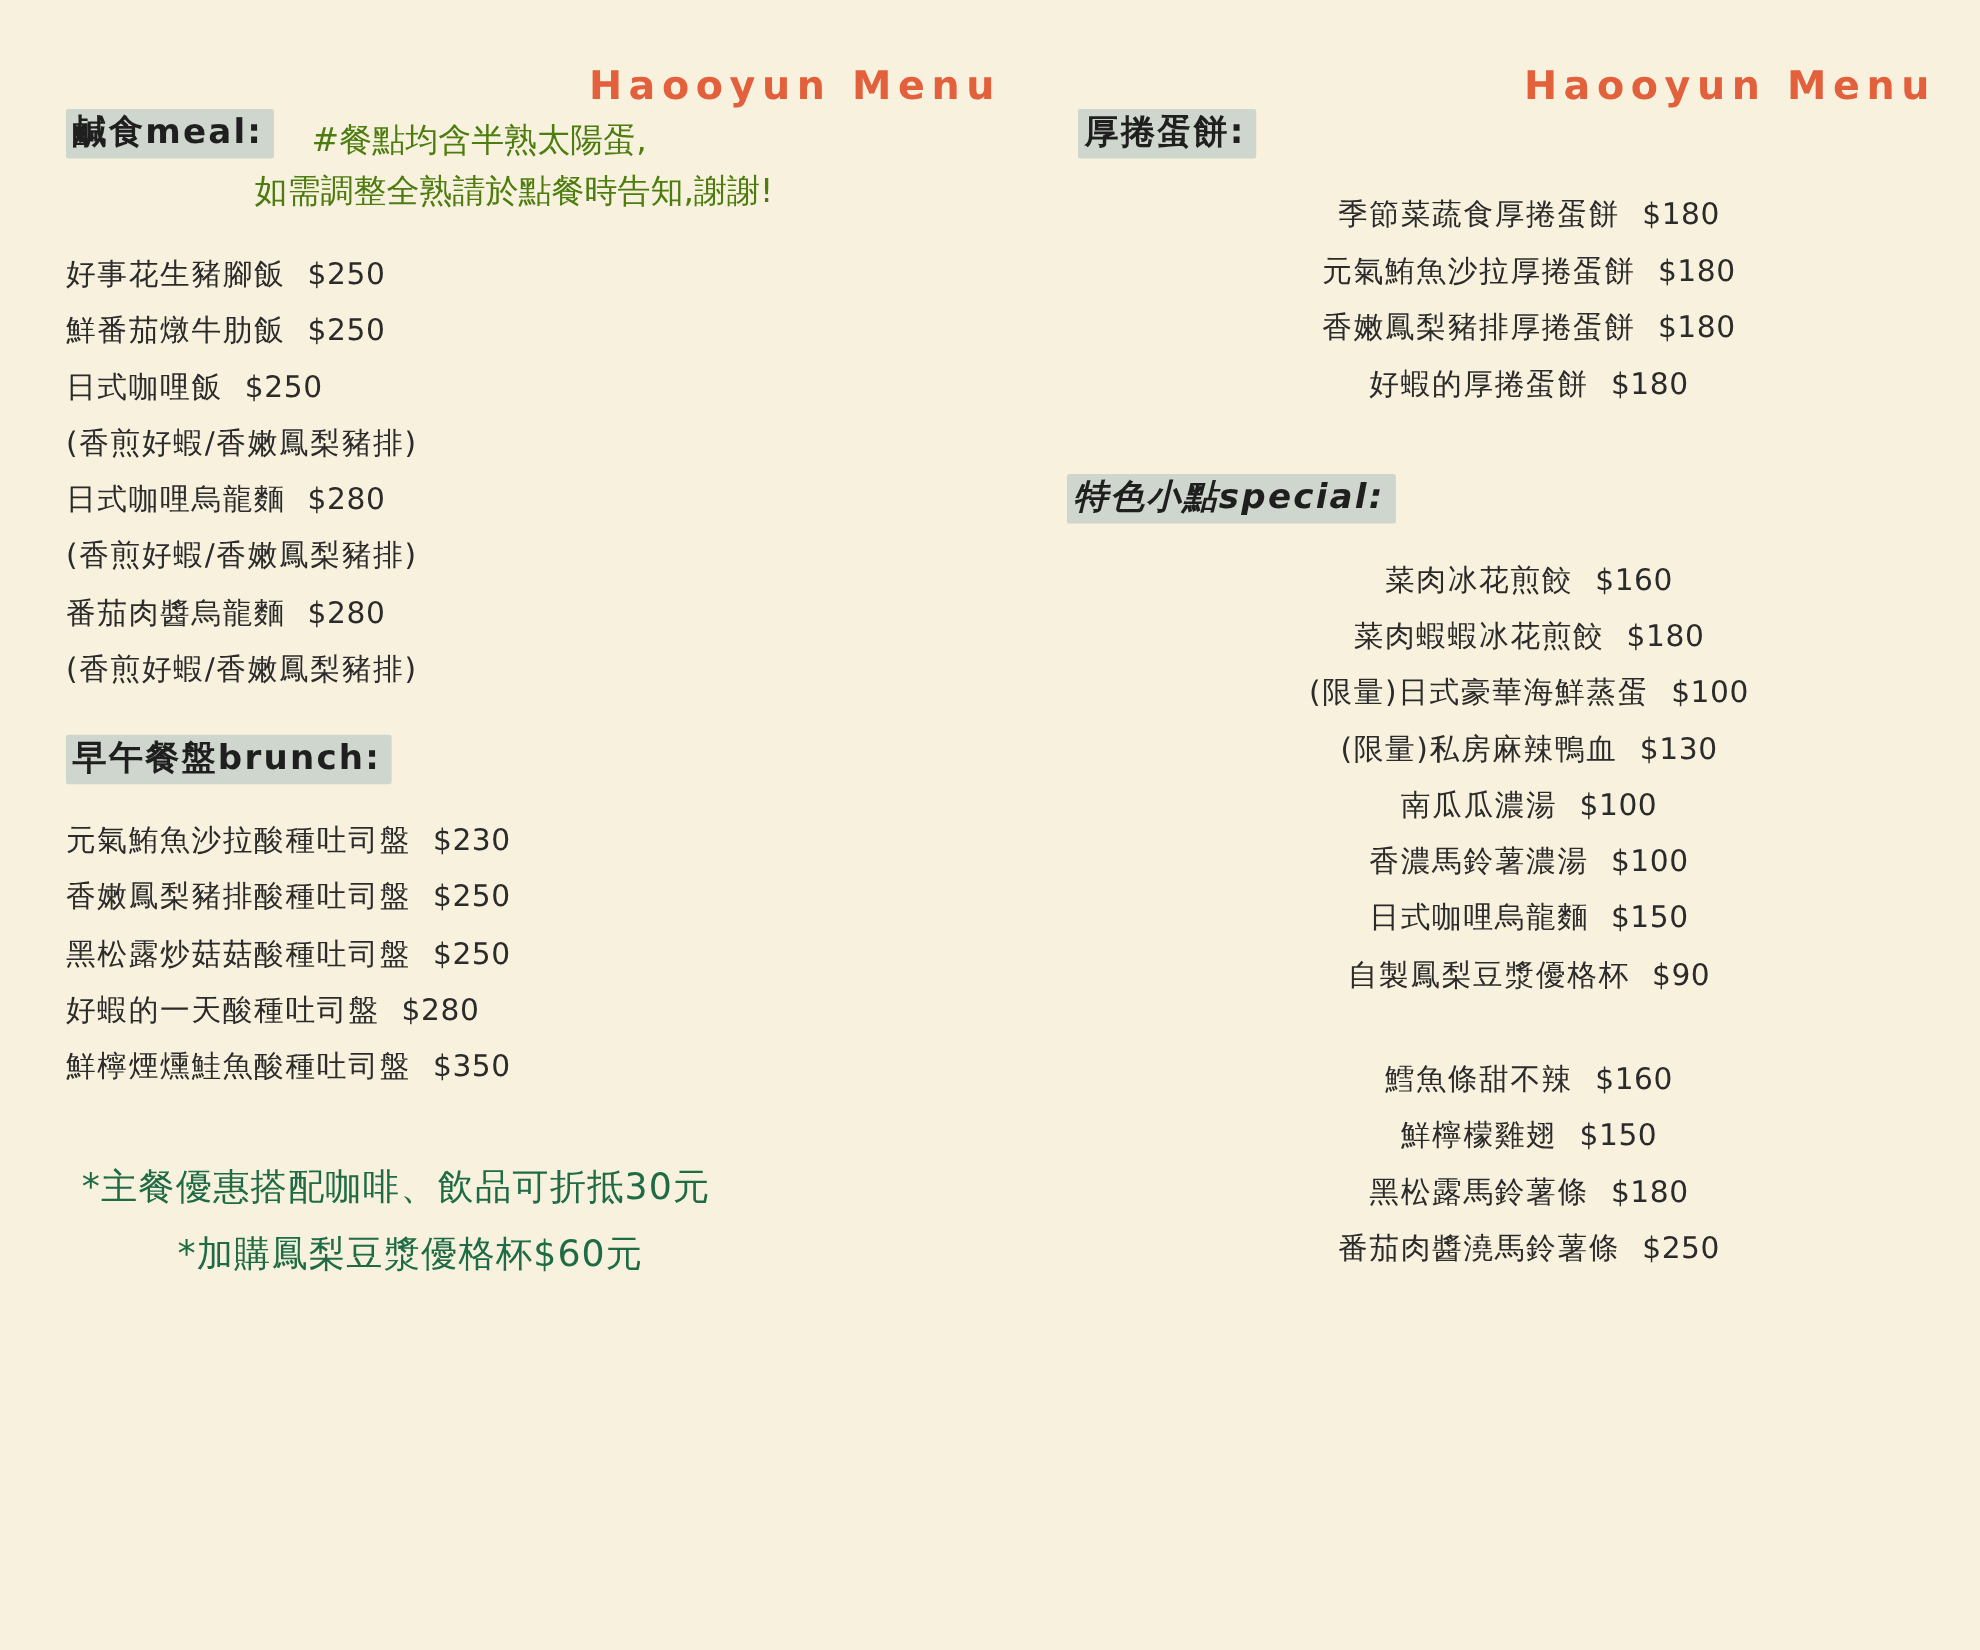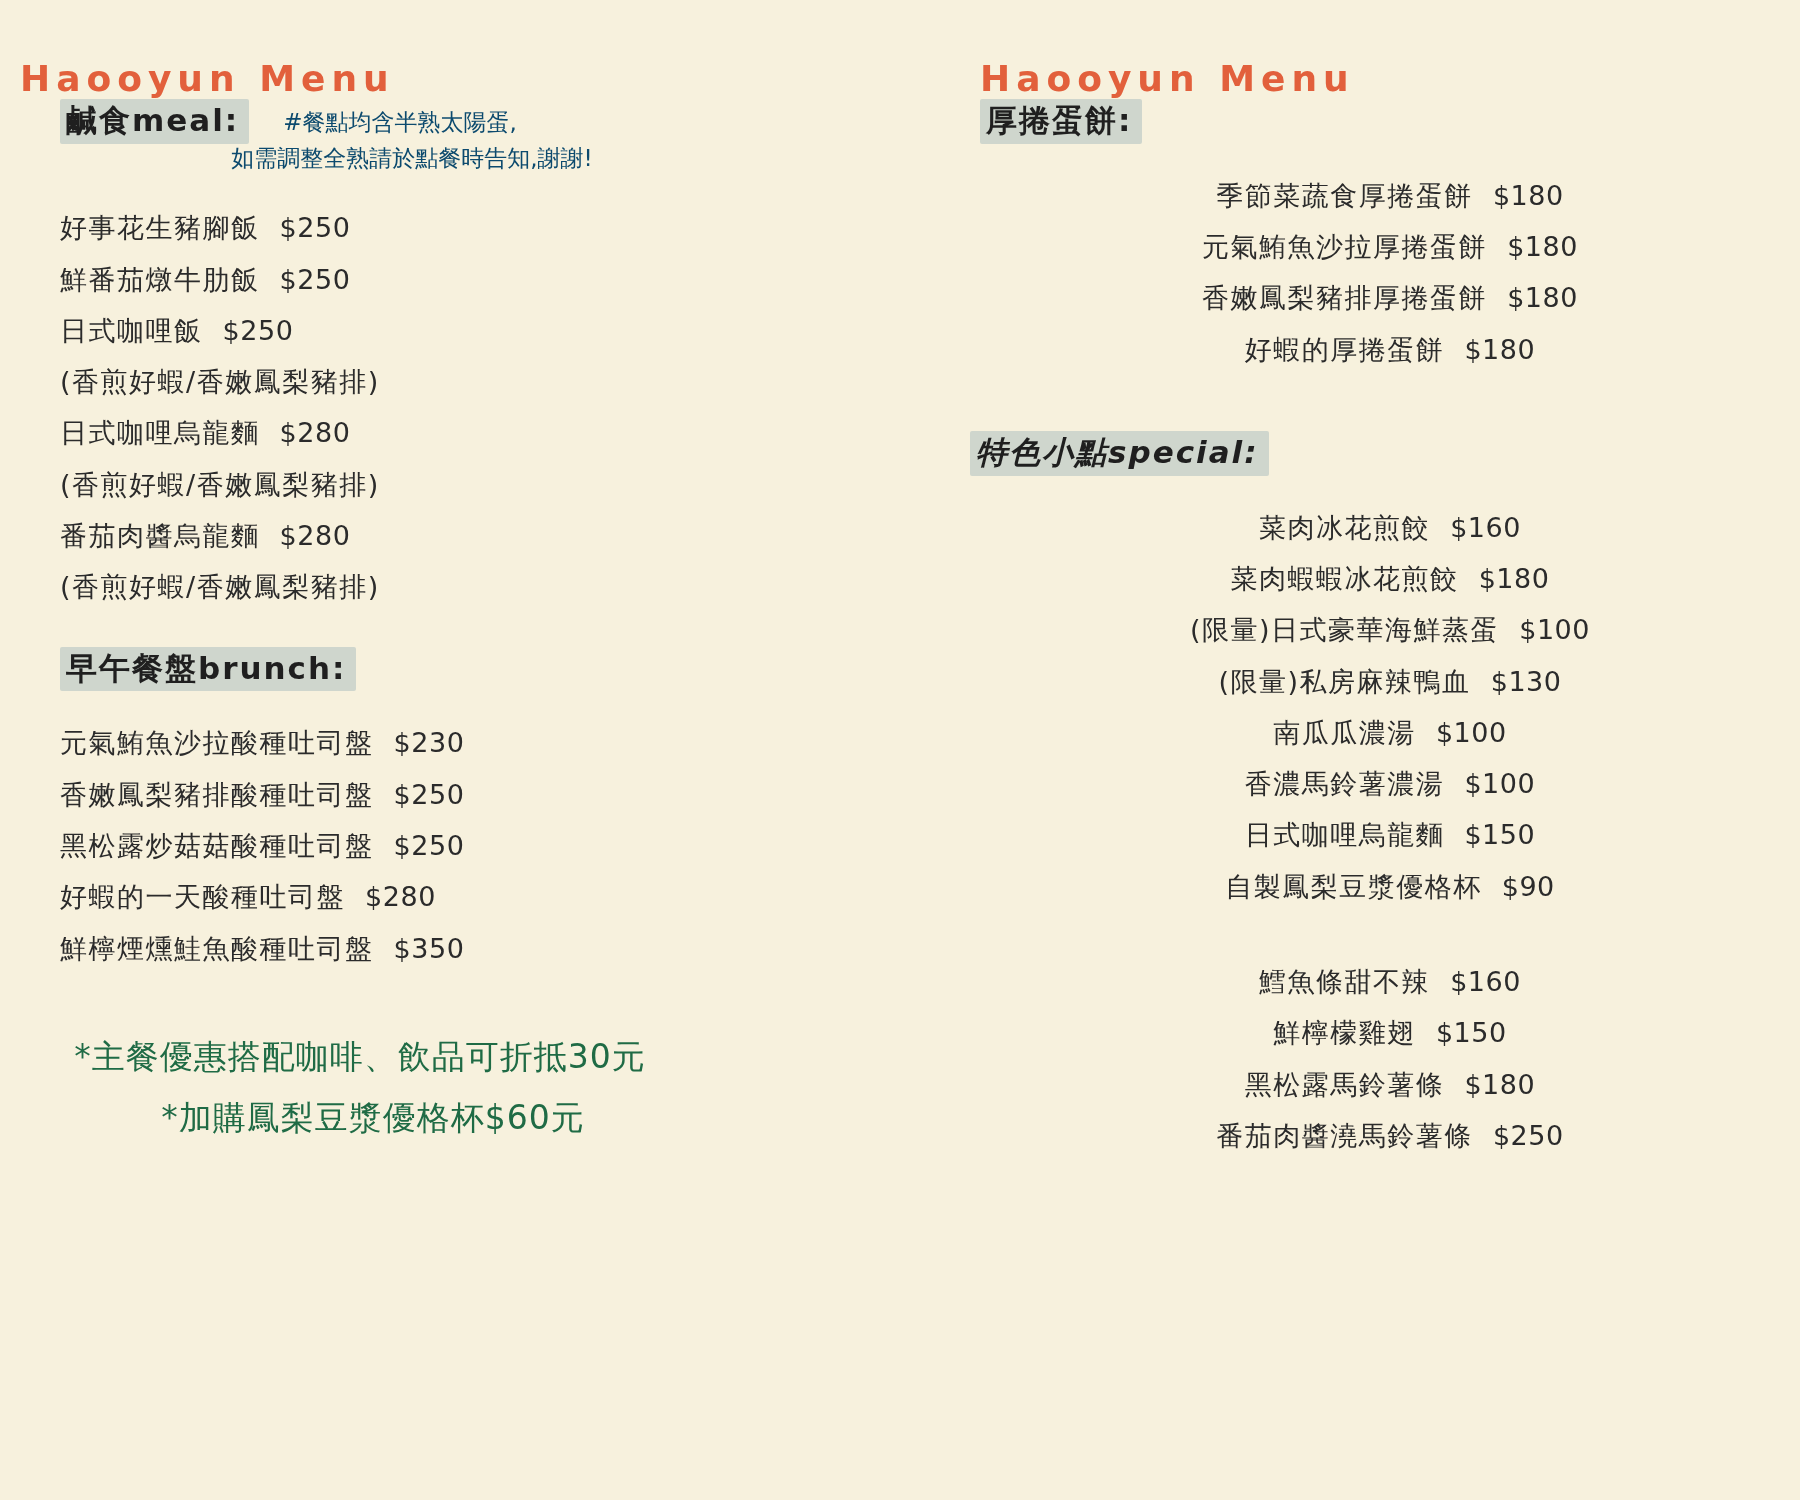--- a/index.html
+++ b/index.html
@@ -28,21 +28,21 @@
   }
   .col-left {
     width: 940px;
     padding: 40px 30px 0 60px;
   }
   .col-right {
     width: 860px;
     padding: 40px 40px 0 20px;
   }
   .menu-title {
-    text-align: left;
+    text-align: right;
     color: #e2603c;
     font-size: 36px;
     letter-spacing: 6px;
     font-family: "DejaVu Sans", sans-serif;
     font-weight: 600;
     margin: 18px 0 0 0;
   }
   .col-left .menu-title {
     margin-left: -40px;
   }
@@ -58,22 +58,22 @@
     padding: 2px 10px 4px 6px;
     border-radius: 2px;
     color: #1f1f1f;
     line-height: 1.25;
   }
   .head-row {
     display: flex;
     align-items: flex-start;
   }
   .note-block {
-    color: #0c4a6e;
-    font-size: 23px;
+    color: #4d7c0f;
+    font-size: 30px;
     line-height: 1.55;
     margin-left: 34px;
     margin-top: 6px;
     white-space: nowrap;
   }
   .note-block div + div {
     margin-left: -52px;
   }
   .items {
     margin-top: 26px;

